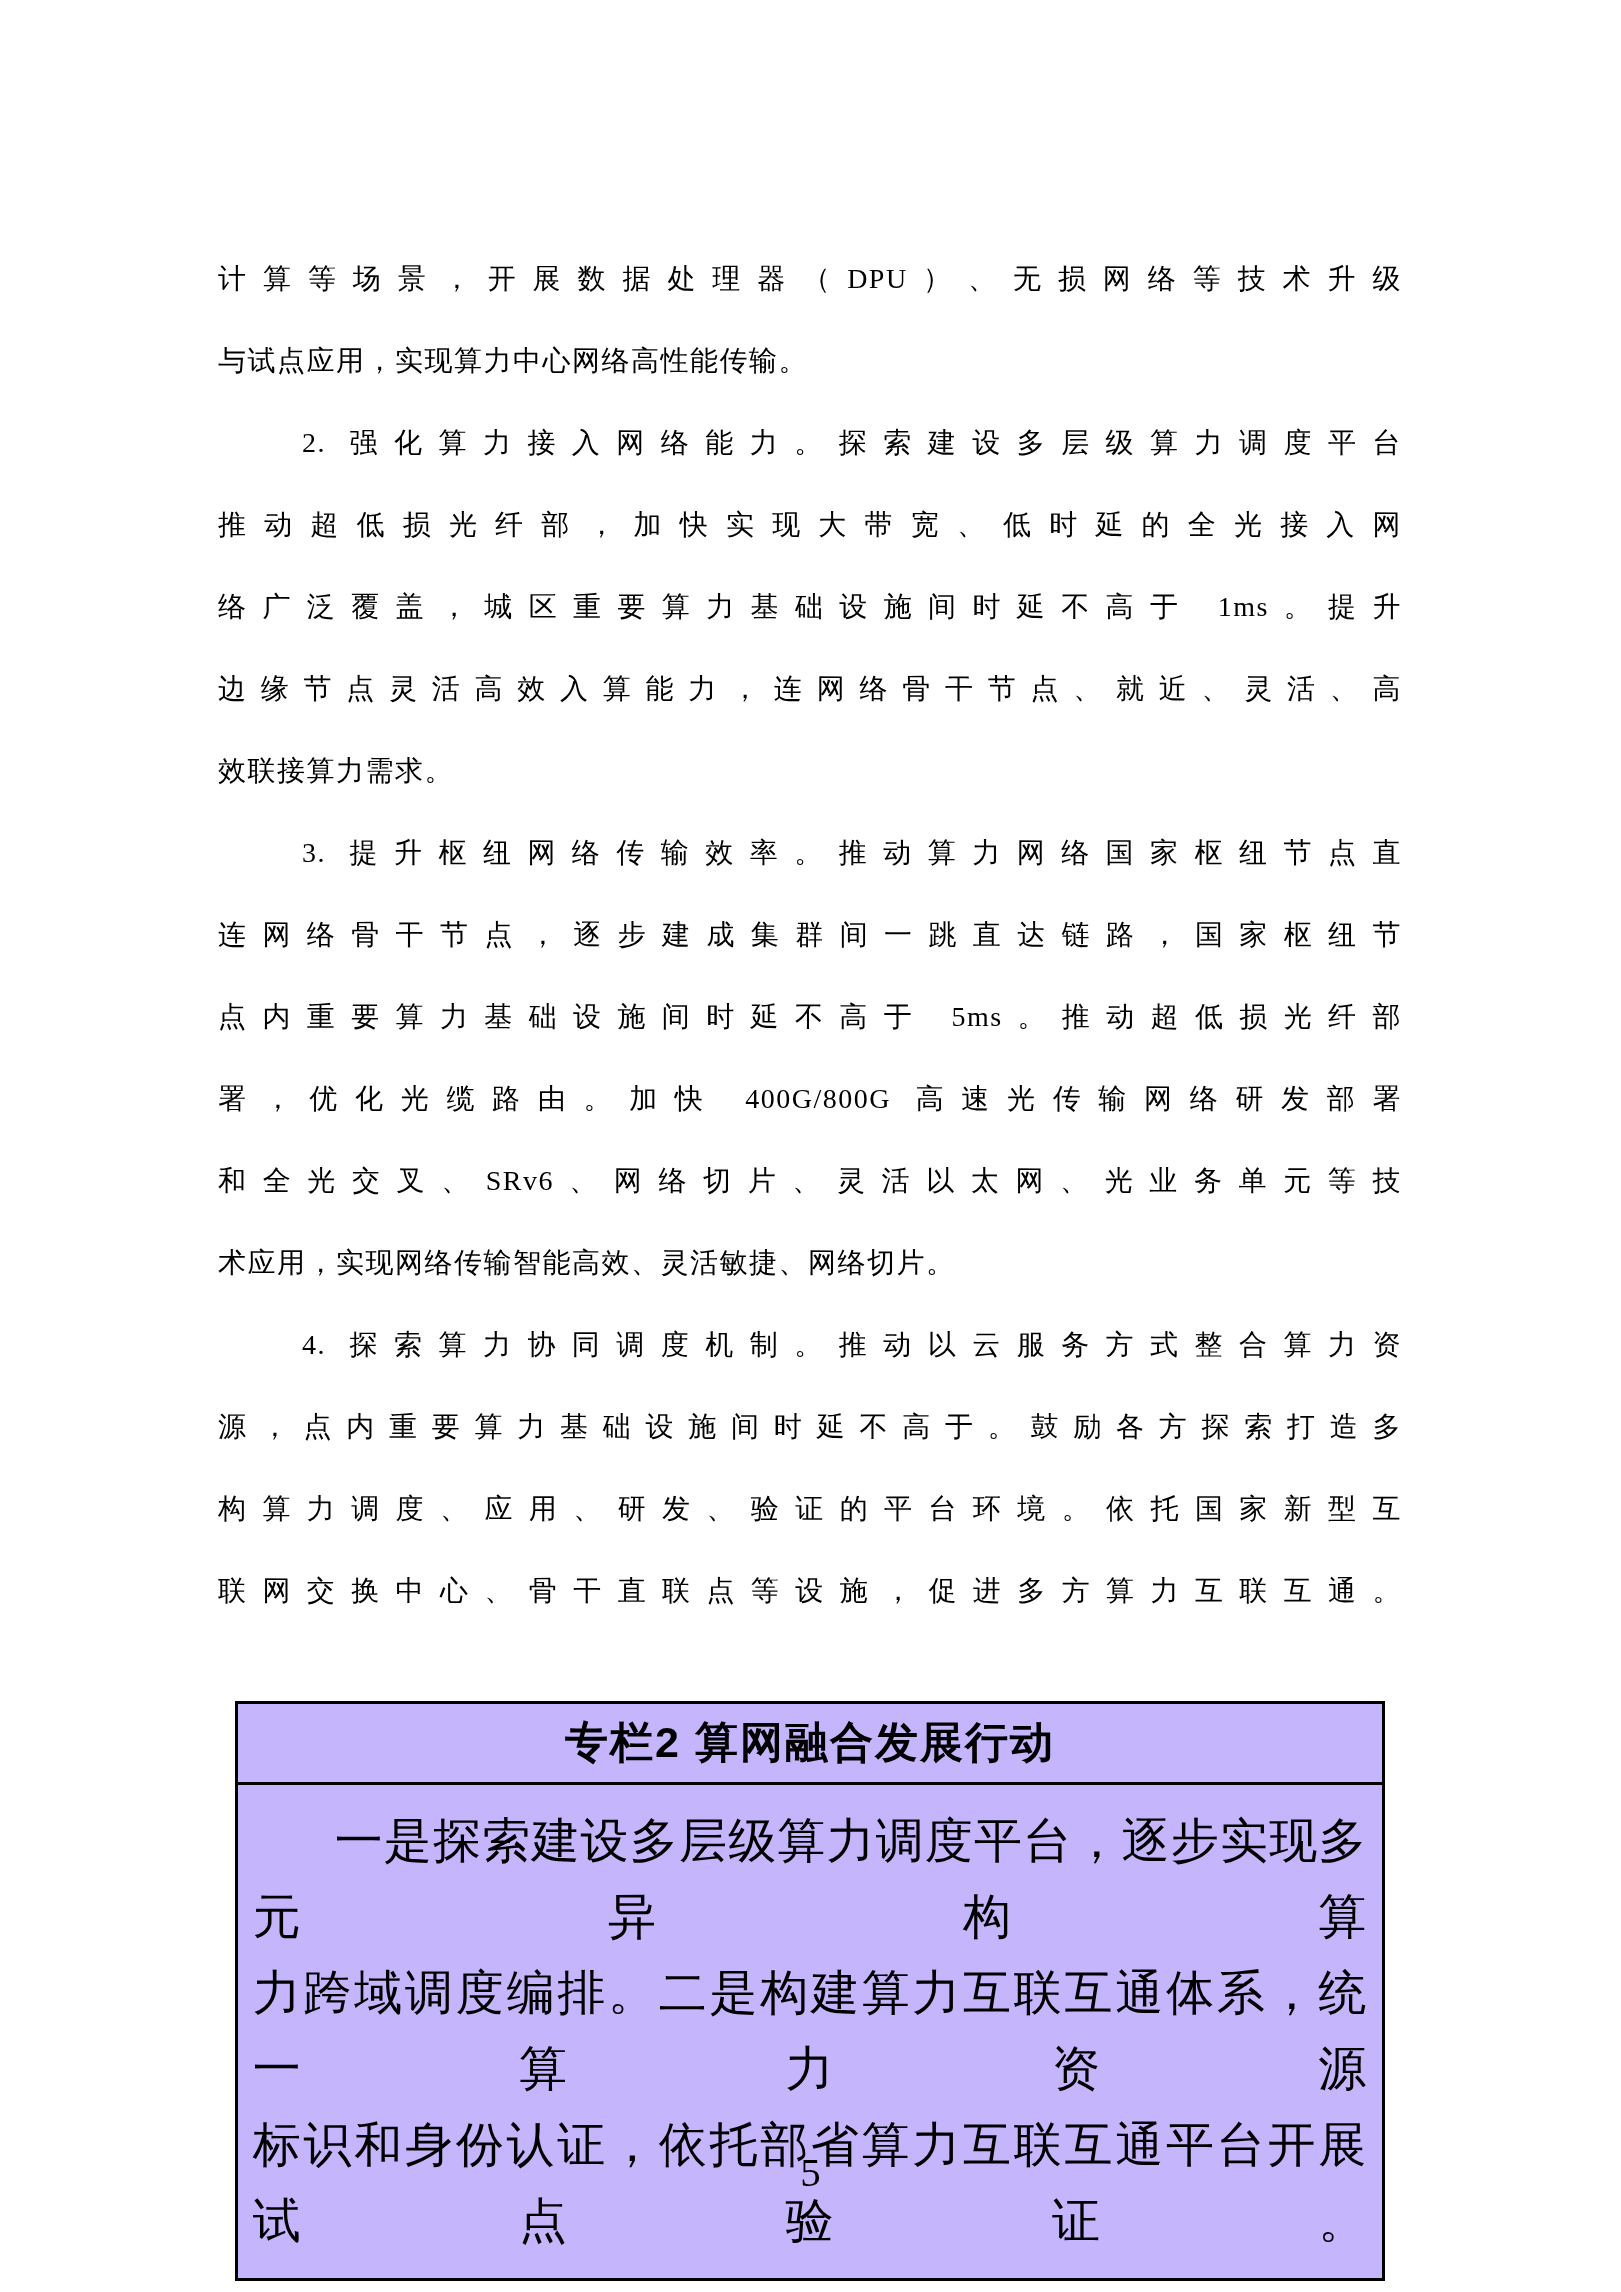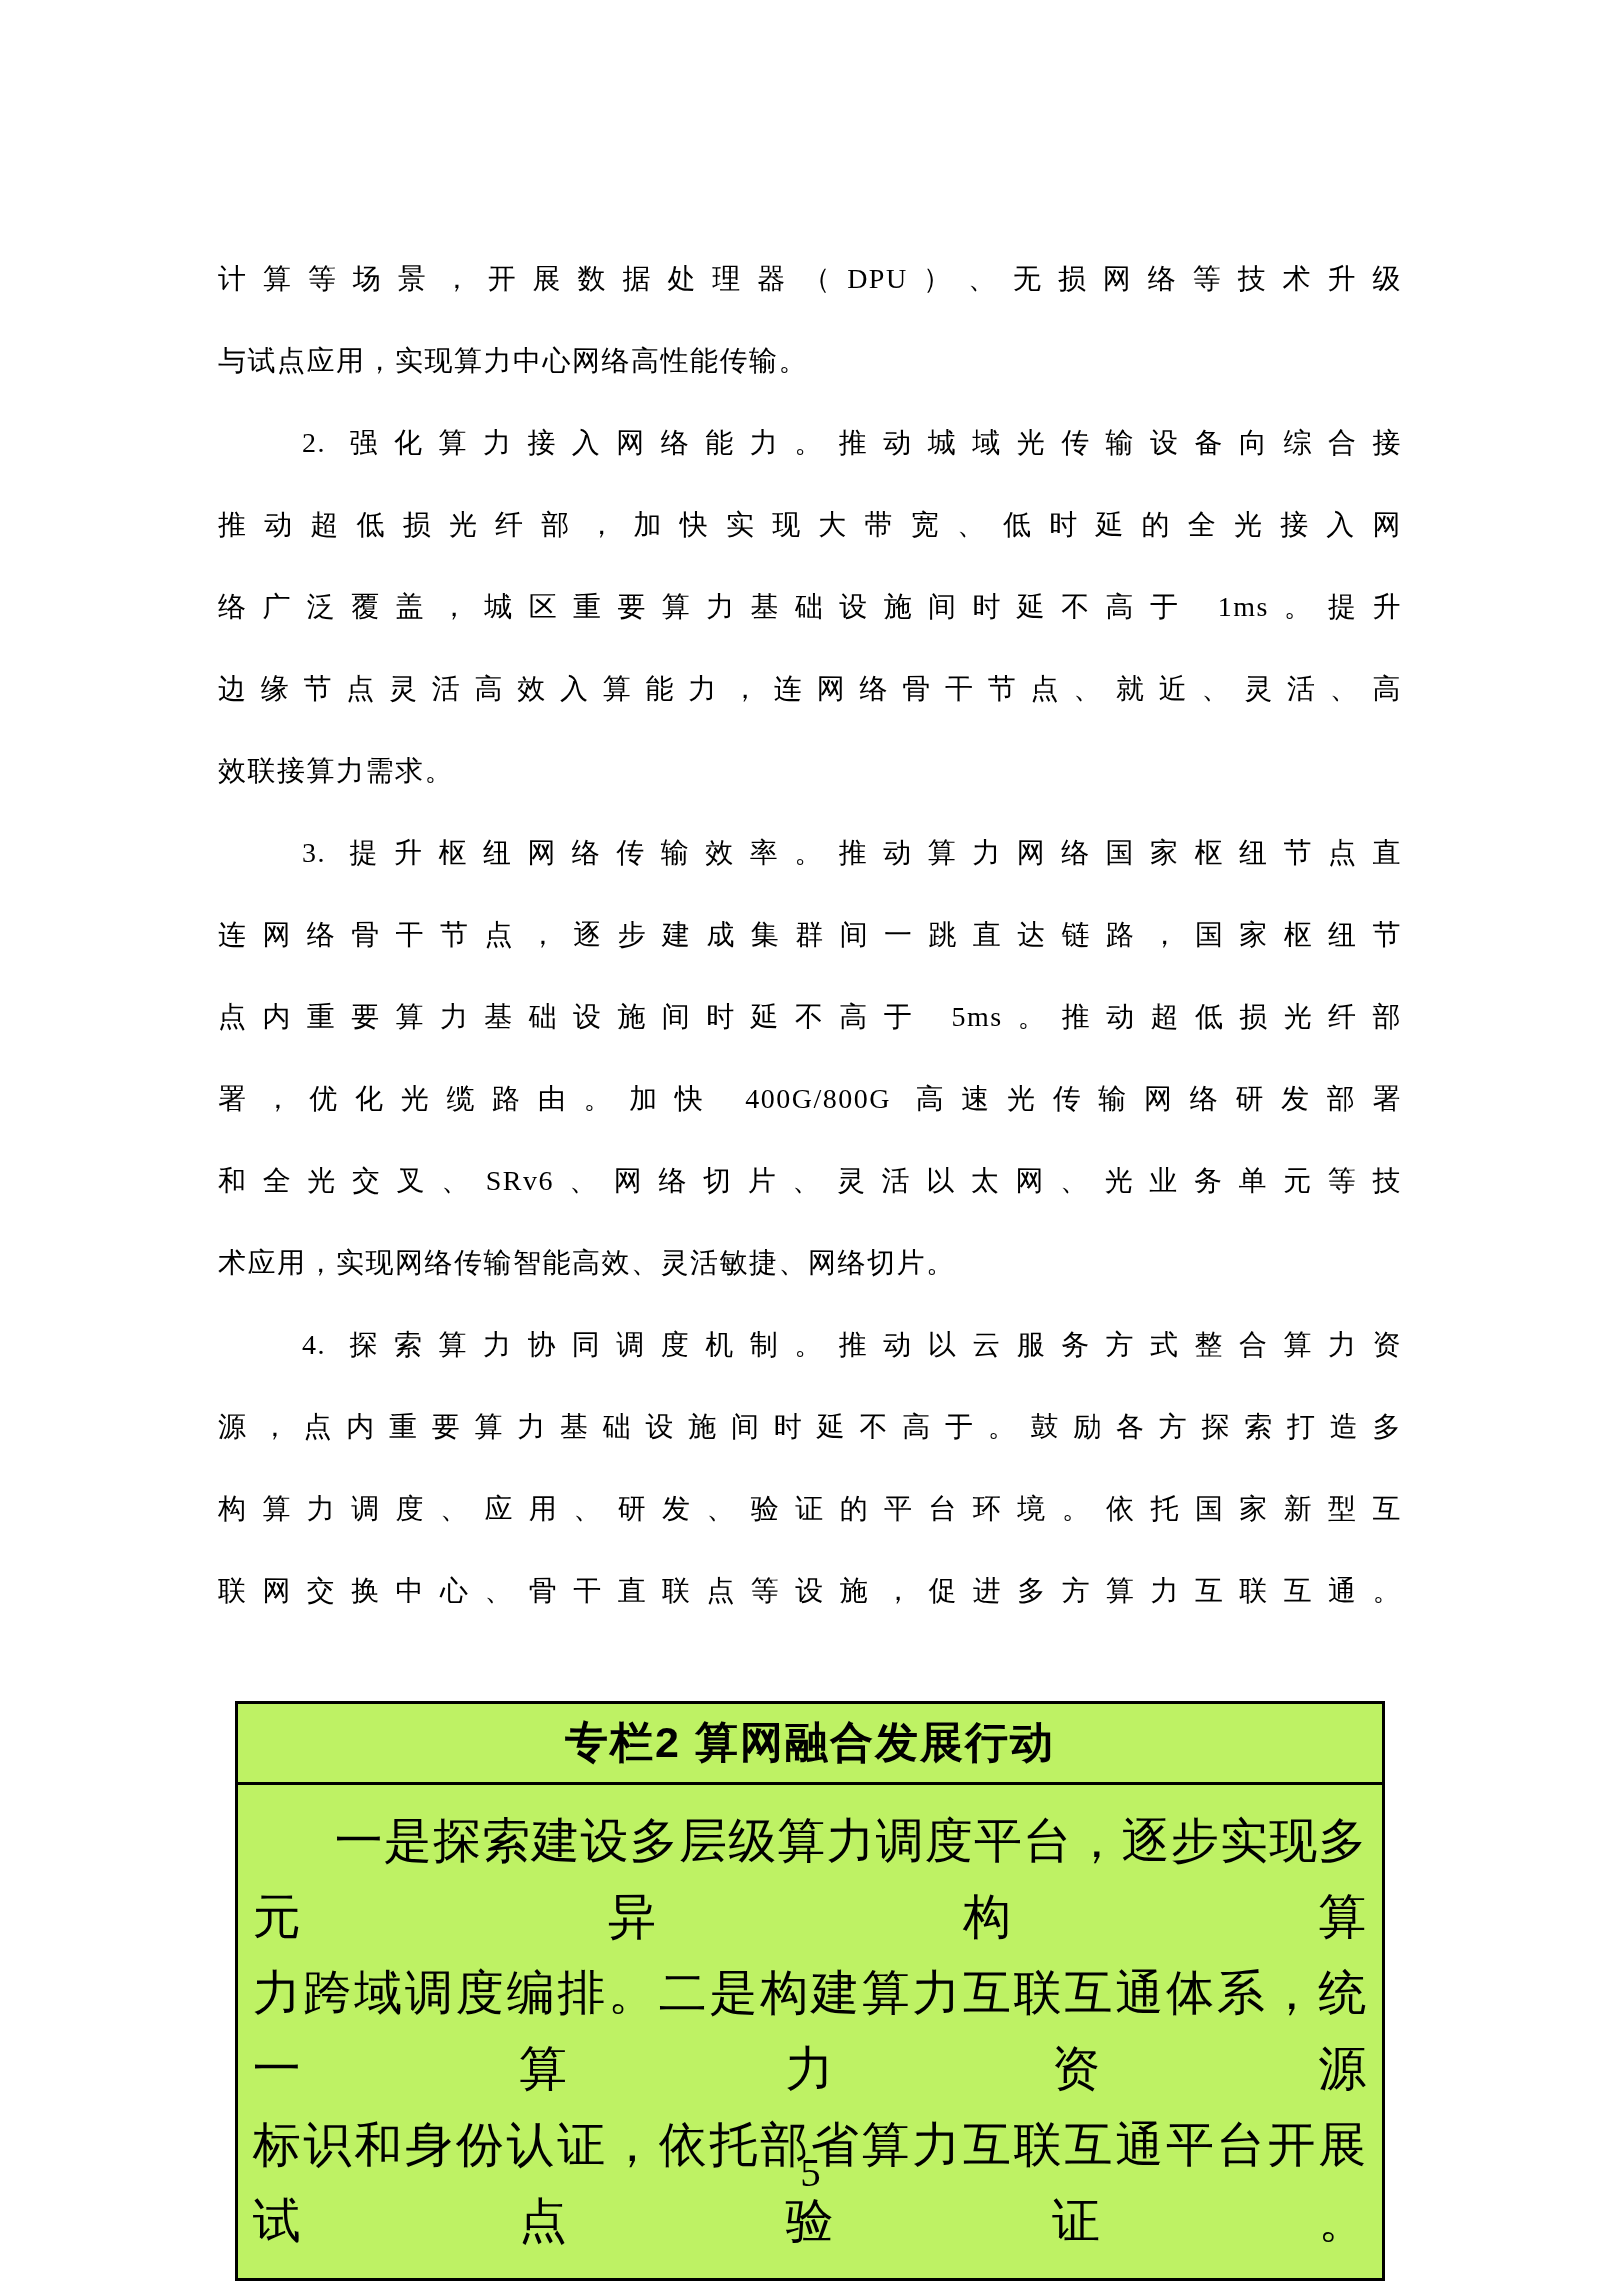--- a/index.html
+++ b/index.html
@@ -36,21 +36,21 @@
   .line.indent { text-indent: 84px; }
   .bold { font-weight: normal; margin-top: 26px; }
 
   .callout {
     position: absolute;
     left: 235px;
     top: 1701px;
     width: 1150px;
     border: 3.9px solid #000000;
     box-sizing: border-box;
-    background: #bef264;
+    background: #c4b5fd;
   }
   .callout-header {
     height: 78px;
     border-bottom: 3.9px solid #000000;
     display: flex;
     align-items: center;
     justify-content: center;
     font-family: "Liberation Sans", "DejaVu Sans", sans-serif;
     font-weight: bold;
     font-size: 43px;
@@ -80,21 +80,21 @@
 <body>
 
 <div class="page">
 
   <div class="content" id="content">
       <div class="paragraph">
         <div class="line fill"><span>计算等场景，开展数据处理器（DPU）、无损网络等技术升级</span></div>
         <div class="line"><span>与试点应用，实现算力中心网络高性能传输。</span></div>
       </div>
       <div class="paragraph">
-        <div class="line fill indent"><span class="bold">2. 强化算力接入网络能力。</span><span>推动城域光传输设备向综合接</span></div>
+        <div class="line fill indent"><span class="bold">2. 强化算力接入网络能力。</span><span>探索建设多层级算力调度平台</span></div>
         <div class="line fill"><span>推动超低损光纤部，加快实现大带宽、低时延的全光接入网</span></div>
         <div class="line fill"><span>络广泛覆盖，城区重要算力基础设施间时延不高于 1ms。提升</span></div>
         <div class="line fill"><span>边缘节点灵活高效入算能力，连网络骨干节点、就近、灵活、高</span></div>
         <div class="line"><span>效联接算力需求。</span></div>
       </div>
       <div class="paragraph">
         <div class="line fill indent"><span class="bold">3. 提升枢纽网络传输效率。</span><span>推动算力网络国家枢纽节点直</span></div>
         <div class="line fill"><span>连网络骨干节点，逐步建成集群间一跳直达链路，国家枢纽节</span></div>
         <div class="line fill"><span>点内重要算力基础设施间时延不高于 5ms。推动超低损光纤部</span></div>
         <div class="line fill"><span>署，优化光缆路由。加快 400G/800G 高速光传输网络研发部署</span></div>

